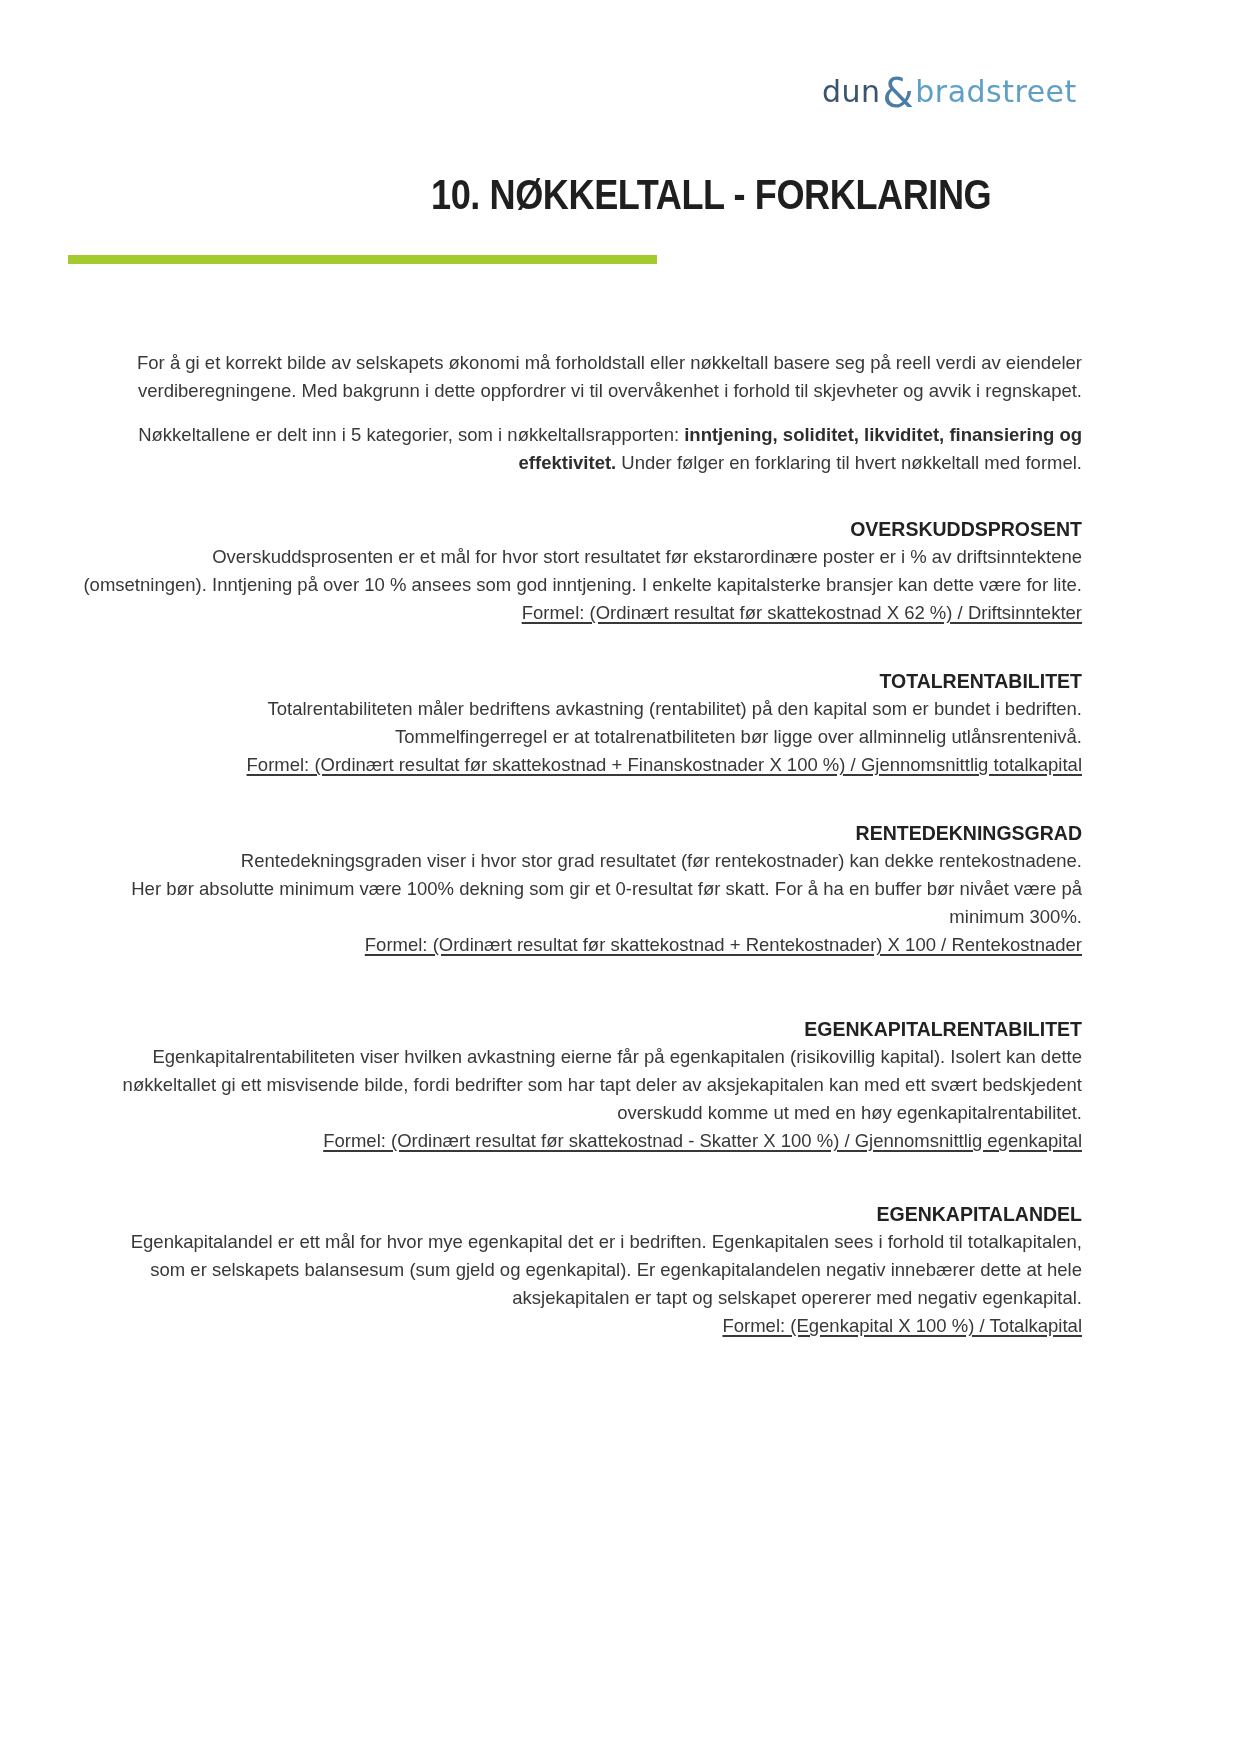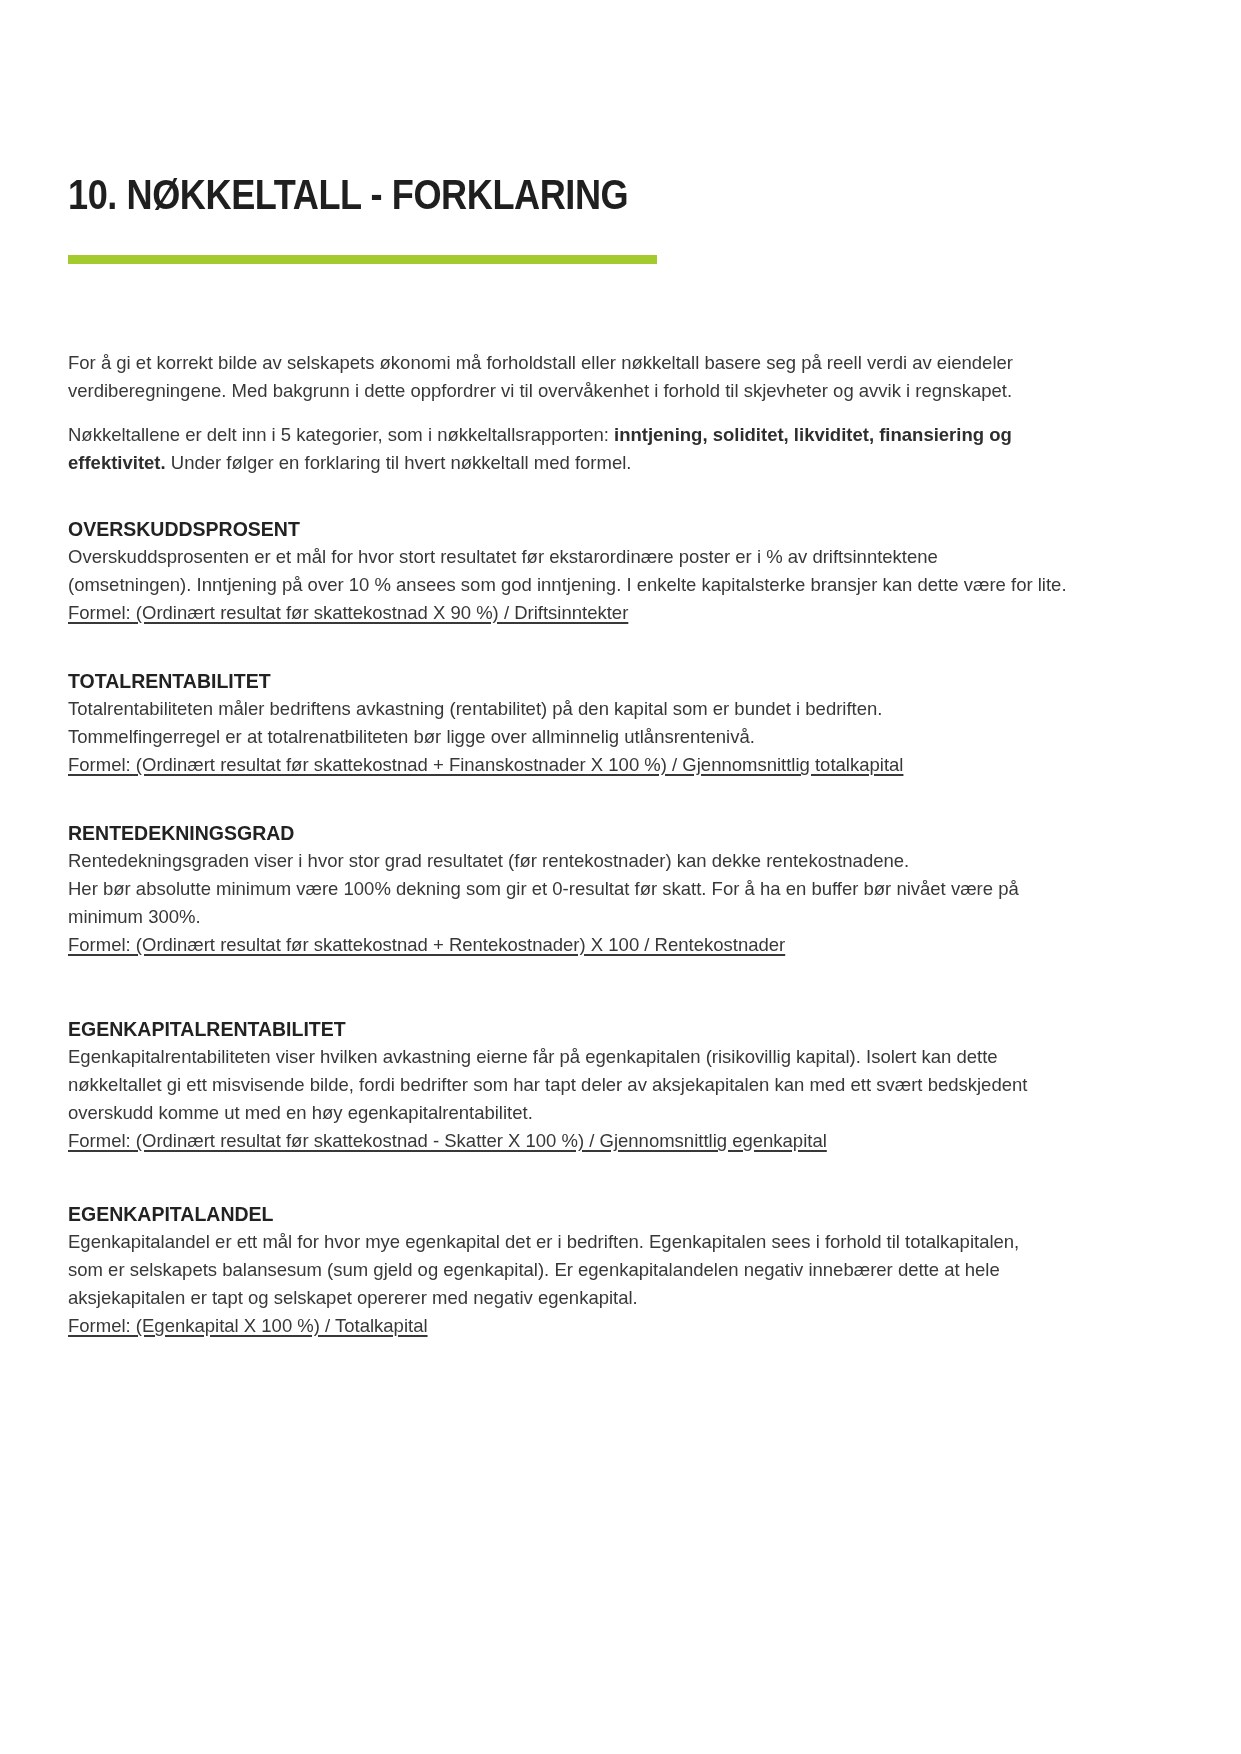--- a/index.html
+++ b/index.html
@@ -18,21 +18,21 @@
     position: absolute; top: 70px; left: 822px;
     font-family: "DejaVu Sans", sans-serif;
     font-size: 30px; letter-spacing: 0.5px;
     white-space: nowrap;
   }
   .logo .dun { color: #38546e; }
   .logo .amp { color: #4b7da4; font-size: 40px; vertical-align: -5px; margin: 0 1px 0 2px; }
   .logo .bradstreet { color: #5f9fc6; }
 
   
-  .content { position: absolute; left: 68px; top: 0; width: 1014px; }
+  .content { position: absolute; left: 68px; top: 0; width: 1014px; text-align: right; }
 
   .title {
     margin-top: 172px;
     font-size: 42px; line-height: 46px;
     font-weight: bold; color: #1f1f1f;
     letter-spacing: -0.5px;
     white-space: nowrap;
   }
   .title-inner { display: inline-block; transform: scaleX(0.86); transform-origin: 0 50%; }
 
@@ -60,20 +60,23 @@
     position: absolute; top: 1768px; right: 178px;
     font-size: 19px; line-height: 28px; color: #3a3a3a;
     white-space: nowrap;
   }
 </style>
 </head>
 <body>
 
 <div class="page">
 
+  <div class="logo">
+    <span class="dun">dun</span><span class="amp">&amp;</span><span class="bradstreet">bradstreet</span>
+  </div>
 
   <div class="content">
 
     <div class="title">
       <span class="title-inner">10. NØKKELTALL - FORKLARING</span>
     </div>
 
     <div class="accent-bar"></div>
 
     <div class="para p1">
@@ -83,21 +86,21 @@
 
     <div class="para p2">
       <div class="line"><span>Nøkkeltallene er delt inn i 5 kategorier, som i nøkkeltallsrapporten: </span><span class="bold">inntjening, soliditet, likviditet, finansiering og</span></div>
       <div class="line"><span class="bold">effektivitet.</span><span> Under følger en forklaring til hvert nøkkeltall med formel.</span></div>
     </div>
 
     <div class="section s1">
       <div class="sec-heading line">OVERSKUDDSPROSENT</div>
       <div class="line">Overskuddsprosenten er et mål for hvor stort resultatet før ekstarordinære poster er i % av driftsinntektene</div>
       <div class="line">(omsetningen). Inntjening på over 10 % ansees som god inntjening. I enkelte kapitalsterke bransjer kan dette være for lite.</div>
-      <div class="line formula">Formel: (Ordinært resultat før skattekostnad X 90 %) / Driftsinntekter</div>
+      <div class="line formula">Formel: (Ordinært resultat før skattekostnad X 62 %) / Driftsinntekter</div>
     </div>
 
     <div class="section s2">
       <div class="sec-heading line">TOTALRENTABILITET</div>
       <div class="line">Totalrentabiliteten måler bedriftens avkastning (rentabilitet) på den kapital som er bundet i bedriften.</div>
       <div class="line">Tommelfingerregel er at totalrenatbiliteten bør ligge over allminnelig utlånsrentenivå.</div>
       <div class="line formula">Formel: (Ordinært resultat før skattekostnad + Finanskostnader X 100 %) / Gjennomsnittlig totalkapital</div>
     </div>
 
     <div class="section s3">

